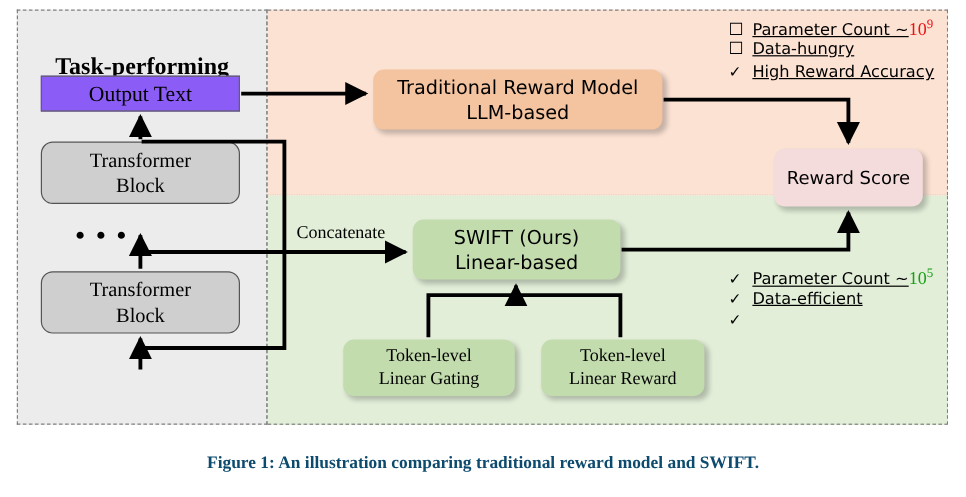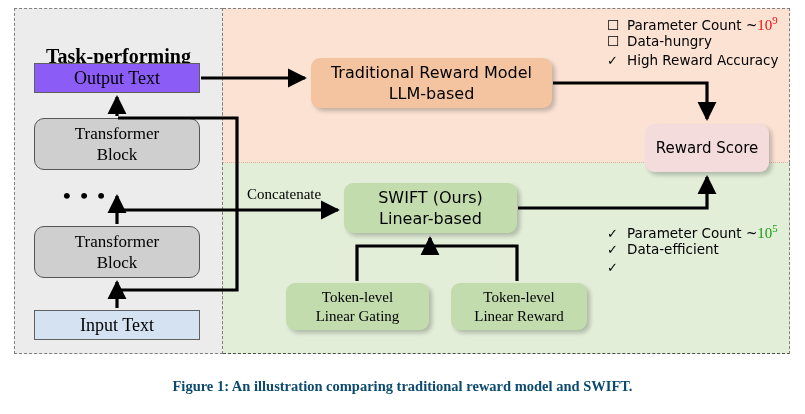--- a/index.html
+++ b/index.html
@@ -162,21 +162,21 @@
     height: 19px;
     white-space: nowrap;
   }
   .bullets .mark {
     width: 20px;
     display: inline-block;
     font-size: 13px;
     font-weight: bold;
   }
   .bullets .mark.box-mark { font-size: 14px; }
-  .bullets .txt { display: inline-block; }
+  .bullets .txt { display: inline-block; text-decoration: underline; }
   sup { font-size: 0.72em; vertical-align: super; }
 
   #bullets-traditional { left: 607px; top: 14px; }
   #bullets-swift { left: 607px; top: 222px; }
 
   
   #wires {
     position: absolute;
     left: 0; top: 0;
     width: 805px; height: 414px;
@@ -222,23 +222,20 @@
 
   <div id="ellipsis">• • •</div>
 
   <div class="box box-serif" id="box-transformer-2" style="border-radius:10px;">
     <div>
       <div>Transformer</div>
       <div>Block</div>
     </div>
   </div>
 
-  <div class="box box-serif sq" id="box-input-text">
-    <span>Input Text</span>
-  </div>
 
   <div class="box box-sans rr" id="box-traditional">
     <div>
       <div>Traditional Reward Model</div>
       <div>LLM-based</div>
     </div>
   </div>
 
   <div class="box box-sans rr" id="box-swift">
     <div>

